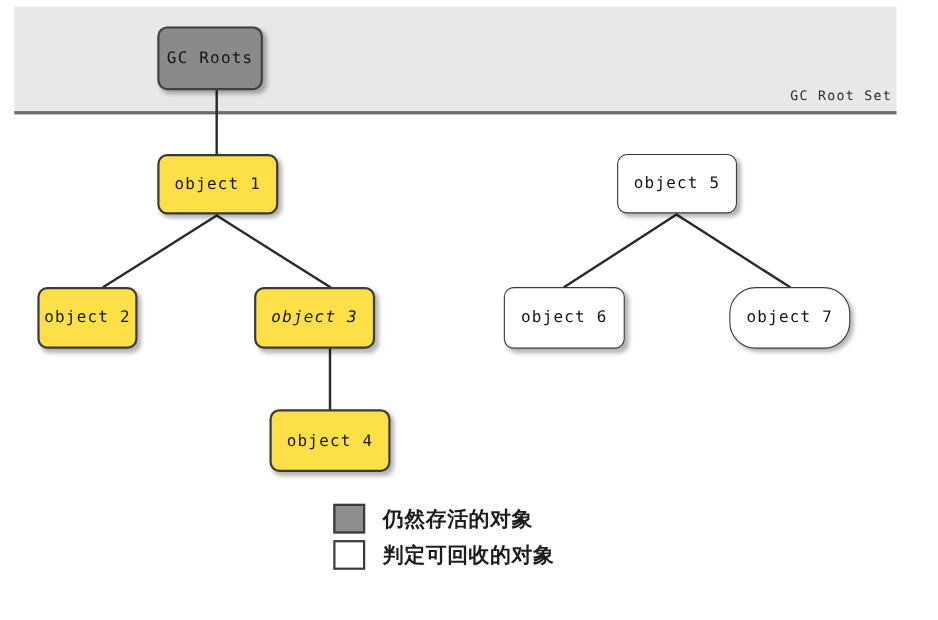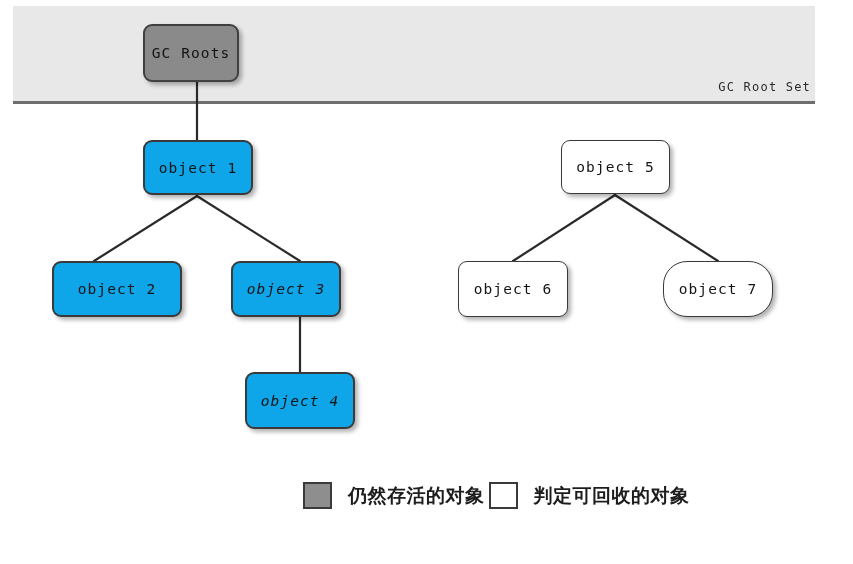--- a/index.html
+++ b/index.html
@@ -61,38 +61,38 @@
     border-radius: 9px;
     display: flex;
     align-items: center;
     justify-content: center;
     font-size: 14.5px;
     letter-spacing: 1.1px;
     color: #141414;
     box-shadow: 3px 3px 4px rgba(0,0,0,0.30);
   }
   .node.alive {
-    background: #0ea5e9;
+    background: #fde047;
   }
   .node.collectable {
     background: #ffffff;
     border-width: 1.6px;
   }
   .node.root {
     background: #8a8a8a;
     border-color: #404040;
   }
 
   
   #legend {
     position: absolute;
     left: 303px;
-    top: 481px;
+    top: 457px;
     display: flex;
-    flex-direction: row;
+    flex-direction: column;
     gap: 4px;
     justify-content: space-between;
   }
   .legend-row {
     display: flex;
     align-items: center;
     height: 29px;
   }
   .legend-swatch {
     box-sizing: border-box;
@@ -132,27 +132,27 @@
       <line x1="615" y1="195" x2="718" y2="261"></line>
     </g>
   </svg>
 
   <div class="node root" style="left:143px; top:24px;  width:96px; height:58px;">
       <span>GC Roots</span>
     </div>
   <div class="node alive" style="left:143px; top:140px; width:110px; height:55px;">
       <span>object 1</span>
     </div>
-  <div class="node alive" style="left:52px;  top:261px; width:130px; height:56px;">
+  <div class="node alive" style="left:34px;  top:261px; width:91px; height:56px;">
       <span>object 2</span>
     </div>
   <div class="node alive" style="left:231px; top:261px; width:110px; height:56px;font-style:italic;">
       <span>object 3</span>
     </div>
-  <div class="node alive" style="left:245px; top:372px; width:110px; height:57px;font-style:italic;">
+  <div class="node alive" style="left:245px; top:372px; width:110px; height:57px;">
       <span>object 4</span>
     </div>
   <div class="node collectable" style="left:561px; top:140px; width:109px; height:54px;">
       <span>object 5</span>
     </div>
   <div class="node collectable" style="left:458px; top:261px; width:110px; height:56px;">
       <span>object 6</span>
     </div>
   <div class="node collectable" style="left:663px; top:261px; width:110px; height:56px;border-radius:24px;">
       <span>object 7</span>

